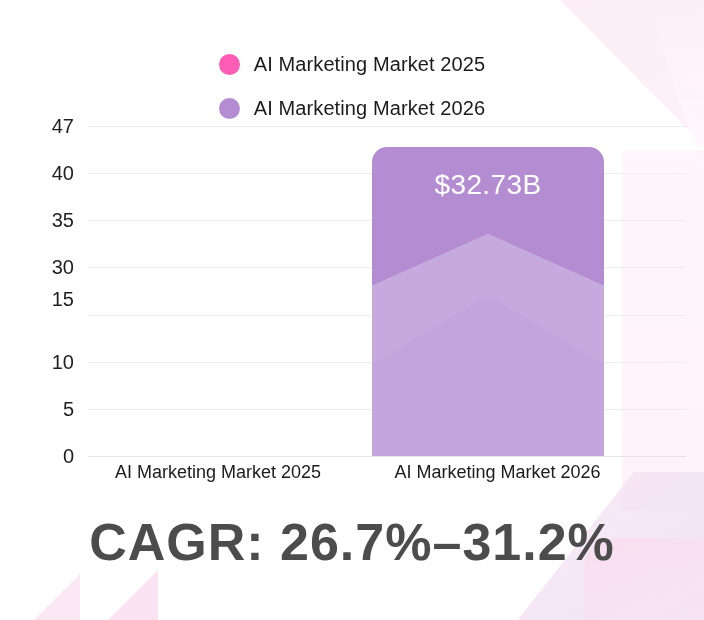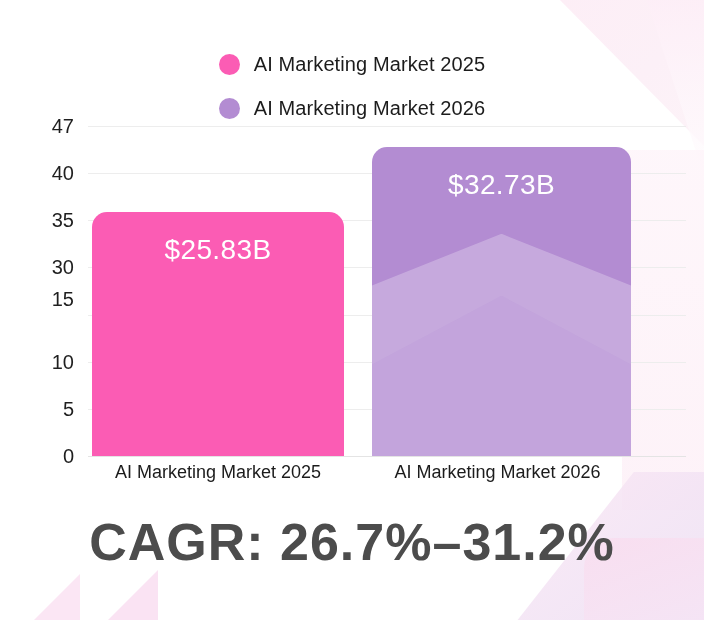--- a/index.html
+++ b/index.html
@@ -281,25 +281,22 @@
       <div class="gridline" style="top:94.29px"></div>
       <div class="gridline" style="top:141.43px"></div>
       <div class="gridline" style="top:188.57px"></div>
       <div class="gridline" style="top:235.71px"></div>
       <div class="gridline" style="top:282.86px"></div>
       <div class="gridline baseline" style="top:330px"></div>
     </div>
 
     <div class="bars">
 
-      <div class="bar bar-2025" style="left:4px; width:252px; height:243.6px;">
-        <span class="bar-value">$25.83B</span>
-      </div>
-
-      <div class="bar bar-2026" style="left:284px; width:259px; height:308.6px;">
+
+      <div class="bar bar-2026" style="left:284px; width:232px; height:308.6px;">
         <span class="chev-dark"></span>
         <span class="chev-light"></span>
         <span class="bar-value">$32.73B</span>
       </div>
     </div>
 
     <div class="cat-labels">
       <div class="cat-label" style="left:4px; width:252px;">AI Marketing Market 2025</div>
       <div class="cat-label" style="left:284px; width:251px;">AI Marketing Market 2026</div>
     </div>

